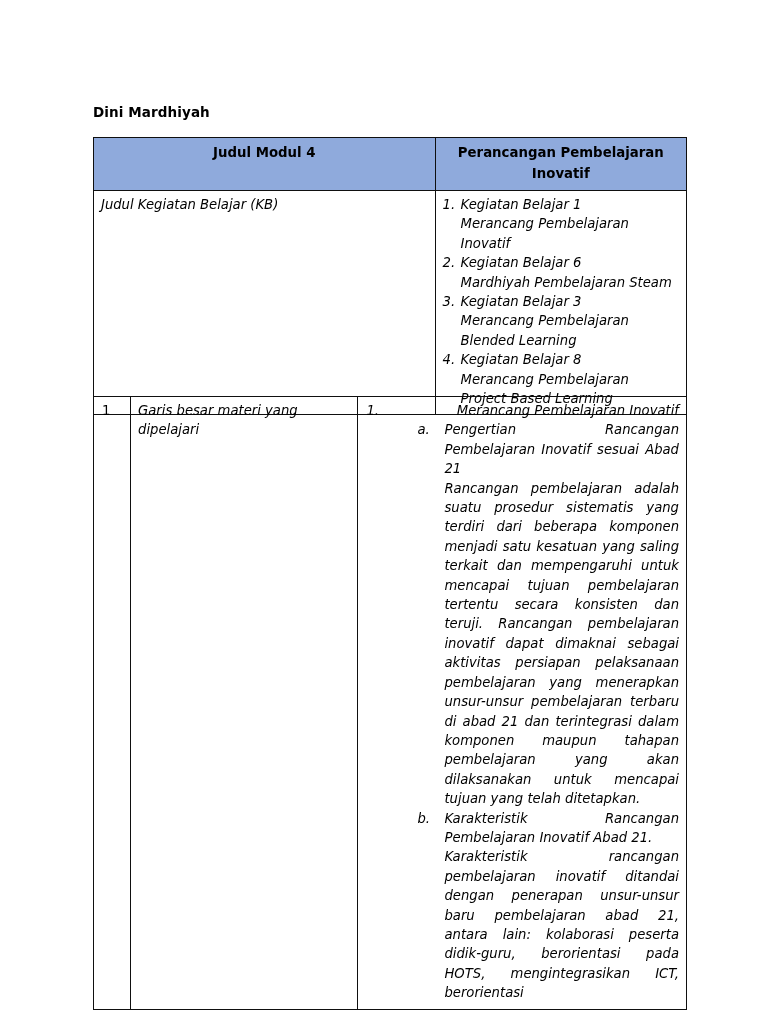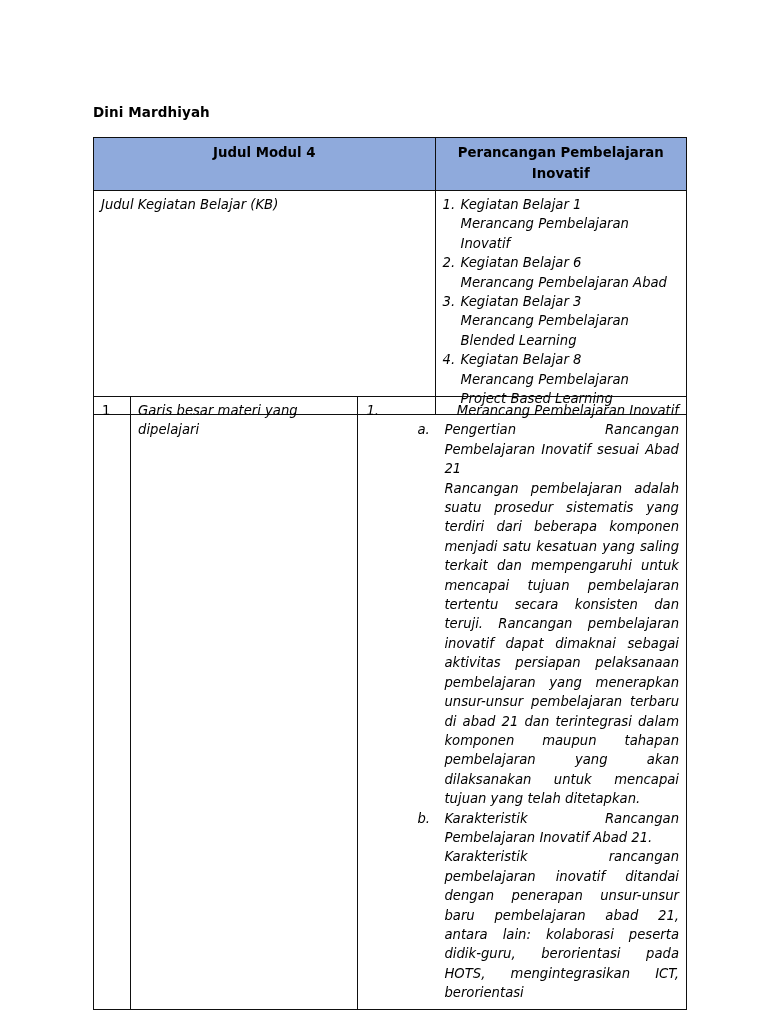--- a/index.html
+++ b/index.html
@@ -166,21 +166,21 @@
                 <span class="txt">
                   <span class="ln">Kegiatan Belajar 1</span>
                   <span class="ln">Merancang Pembelajaran</span>
                   <span class="ln">Inovatif</span>
                 </span>
               </li>
               <li>
                 <span class="marker">2.</span>
                 <span class="txt">
                   <span class="ln">Kegiatan Belajar 6</span>
-                  <span class="ln">Merancang Pembelajaran Abad</span>
+                  <span class="ln">Mardhiyah Pembelajaran Steam</span>
                 </span>
               </li>
               <li>
                 <span class="marker">3.</span>
                 <span class="txt">
                   <span class="ln">Kegiatan Belajar 3</span>
                   <span class="ln">Merancang Pembelajaran</span>
                   <span class="ln">Blended Learning</span>
                 </span>
               </li>

